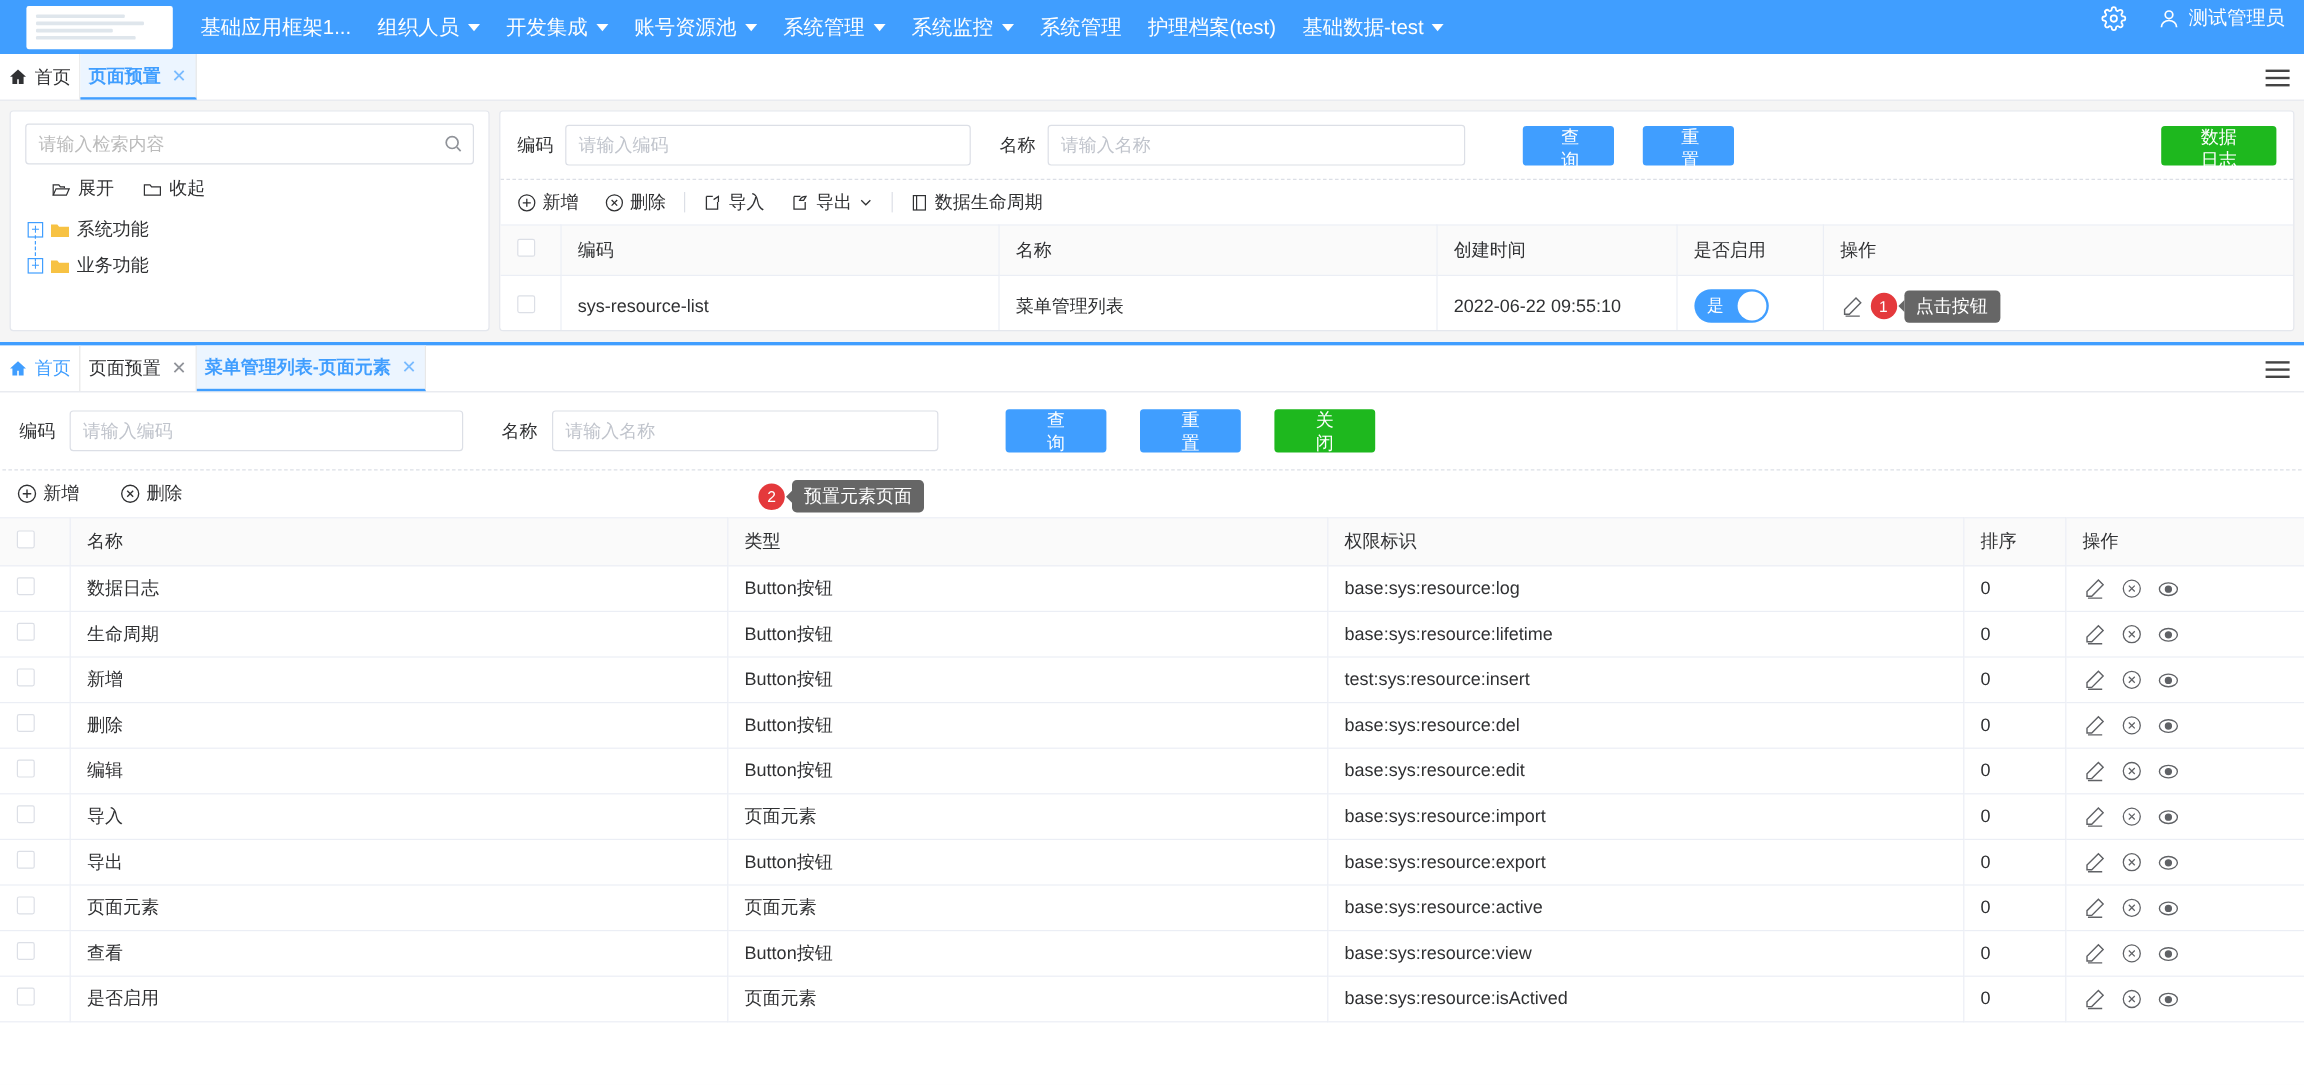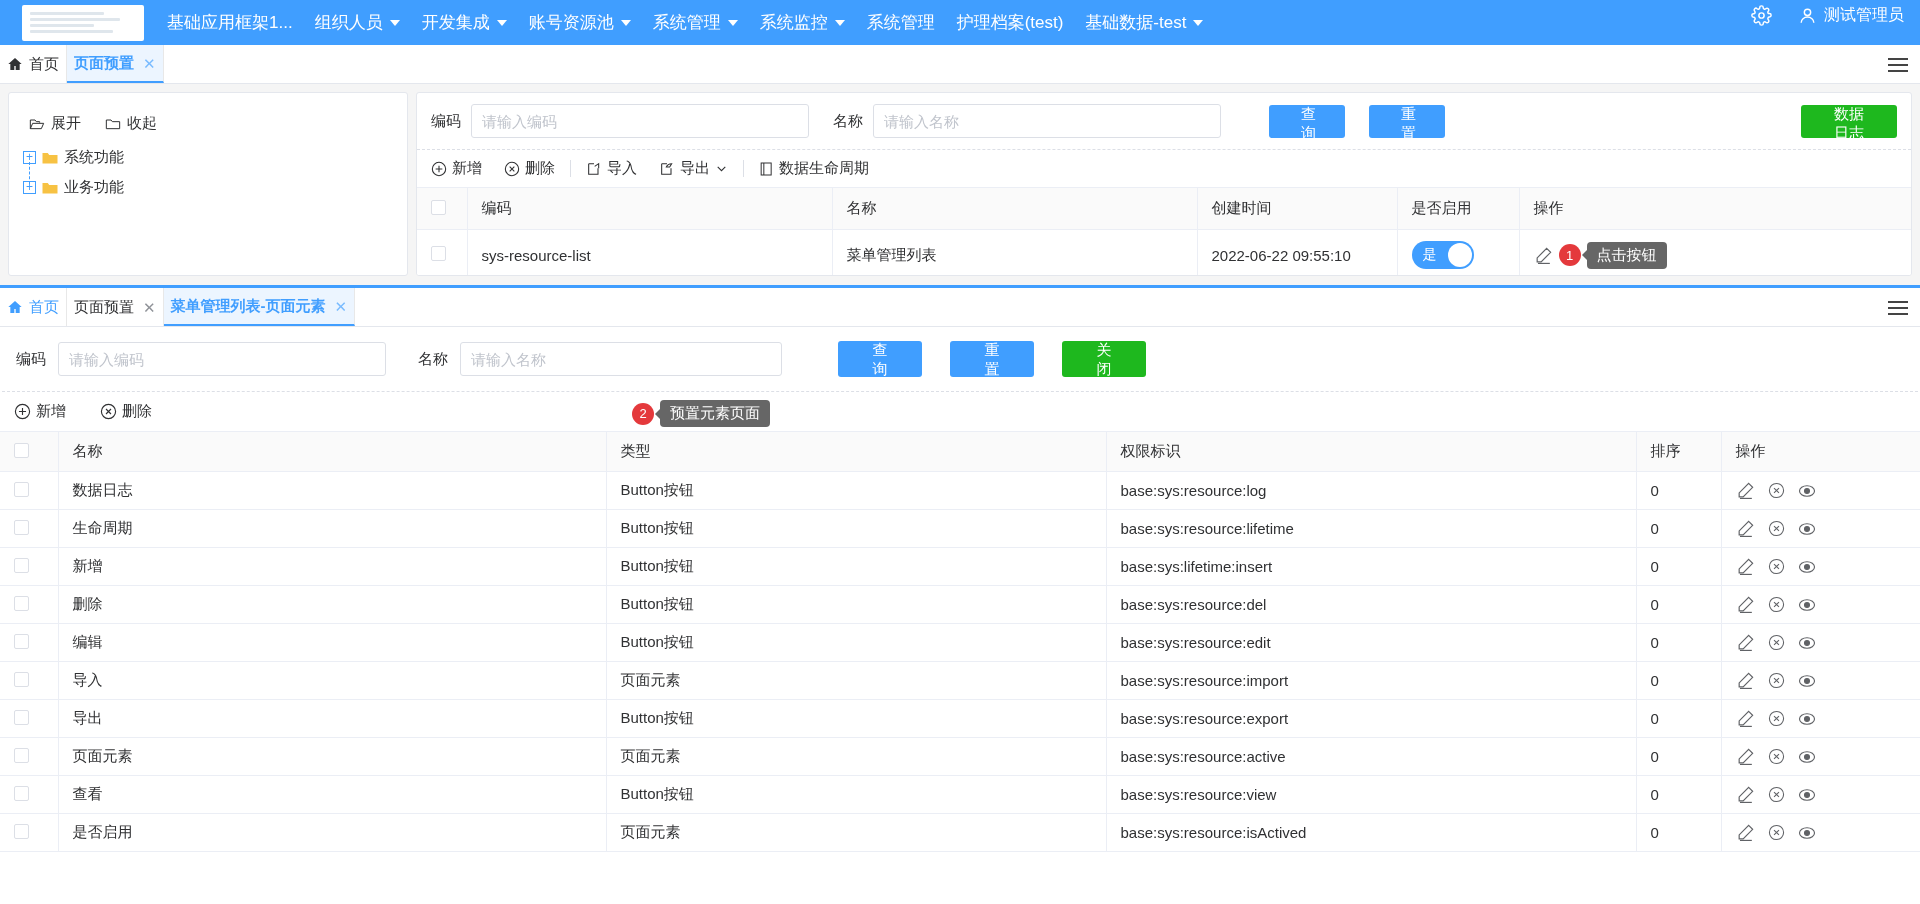--- a/index.html
+++ b/index.html
@@ -122,21 +122,21 @@
     font-size: 15px;
     font-family: inherit;
     color: #606266;
     outline: none;
   }
   .search-input::placeholder { color: #bbb; }
   .search-ico {
     position: absolute; right: 9px; top: 8px;
     color: #909399;
   }
-  .tree-ops { display: flex; gap: 24px; margin: 11px 0 9px 8px; font-size: 15px; color: #303133; }
+  .tree-ops { display: flex; gap: 24px; margin: 11px 0 9px 22px; font-size: 15px; color: #303133; }
   .tree-op { display: flex; align-items: center; gap: 6px; cursor: pointer; }
   .tree-nodes { margin-left: 2px; position: relative; }
   .tree-node { display: flex; align-items: center; gap: 5px; height: 30px; font-size: 15px; cursor: pointer; }
   .expander {
     width: 13px; height: 13px;
     border: 1px solid #409eff;
     color: #409eff;
     font-size: 12px; line-height: 11px;
     text-align: center;
     background: #fff;
@@ -404,20 +404,29 @@
   <div class="hamburger">
     <span></span>
     <span></span>
     <span></span>
   </div>
 </div>
 
 <div class="panel1">
 
   <div class="tree-card">
+    <div class="search-wrap">
+      <input class="search-input" value="" placeholder="请输入检索内容" style="">
+      <span class="search-ico">
+        <svg width="17" height="17" viewBox="0 0 24 24" fill="none" stroke="#909399" stroke-width="2">
+          <circle cx="11" cy="11" r="7"></circle>
+            <path d="M16.5 16.5 21 21"></path>
+        </svg>
+      </span>
+    </div>
     <div class="tree-ops">
       <span class="tree-op">
         <span>
           <svg width="16" height="14" viewBox="0 0 24 20" fill="none" stroke="#303133" stroke-width="1.5">
               <path d="M2 17V4h7l2 2.5h5V8"></path>
               <path d="M2 17l3.5-8H22l-3.5 8z"></path>
             </svg>
         </span>
         <span>展开</span>
       </span>
@@ -705,21 +714,21 @@
                     <circle cx="12" cy="12" r="3.3" fill="#606266"></circle>
                   </svg>
                 </span>
               </div>
             </td>
           </tr>
           <tr>
             <td><span class="cbx"></span></td>
             <td>新增</td>
             <td>Button按钮</td>
-            <td>base:sys:lifetime:insert</td>
+            <td>test:sys:resource:insert</td>
             <td>0</td>
             <td>
               <div class="op-icons">
                 <span class="op-ico">
                   <svg width="19" height="19" viewBox="0 0 24 24" fill="none" stroke="#606266" stroke-width="1.5">
                     <path d="M16 3l5 5L9 20H4v-5z"></path>
                     <path d="M5 22h15"></path>
                   </svg>
                 </span>
                 <span class="op-ico">

